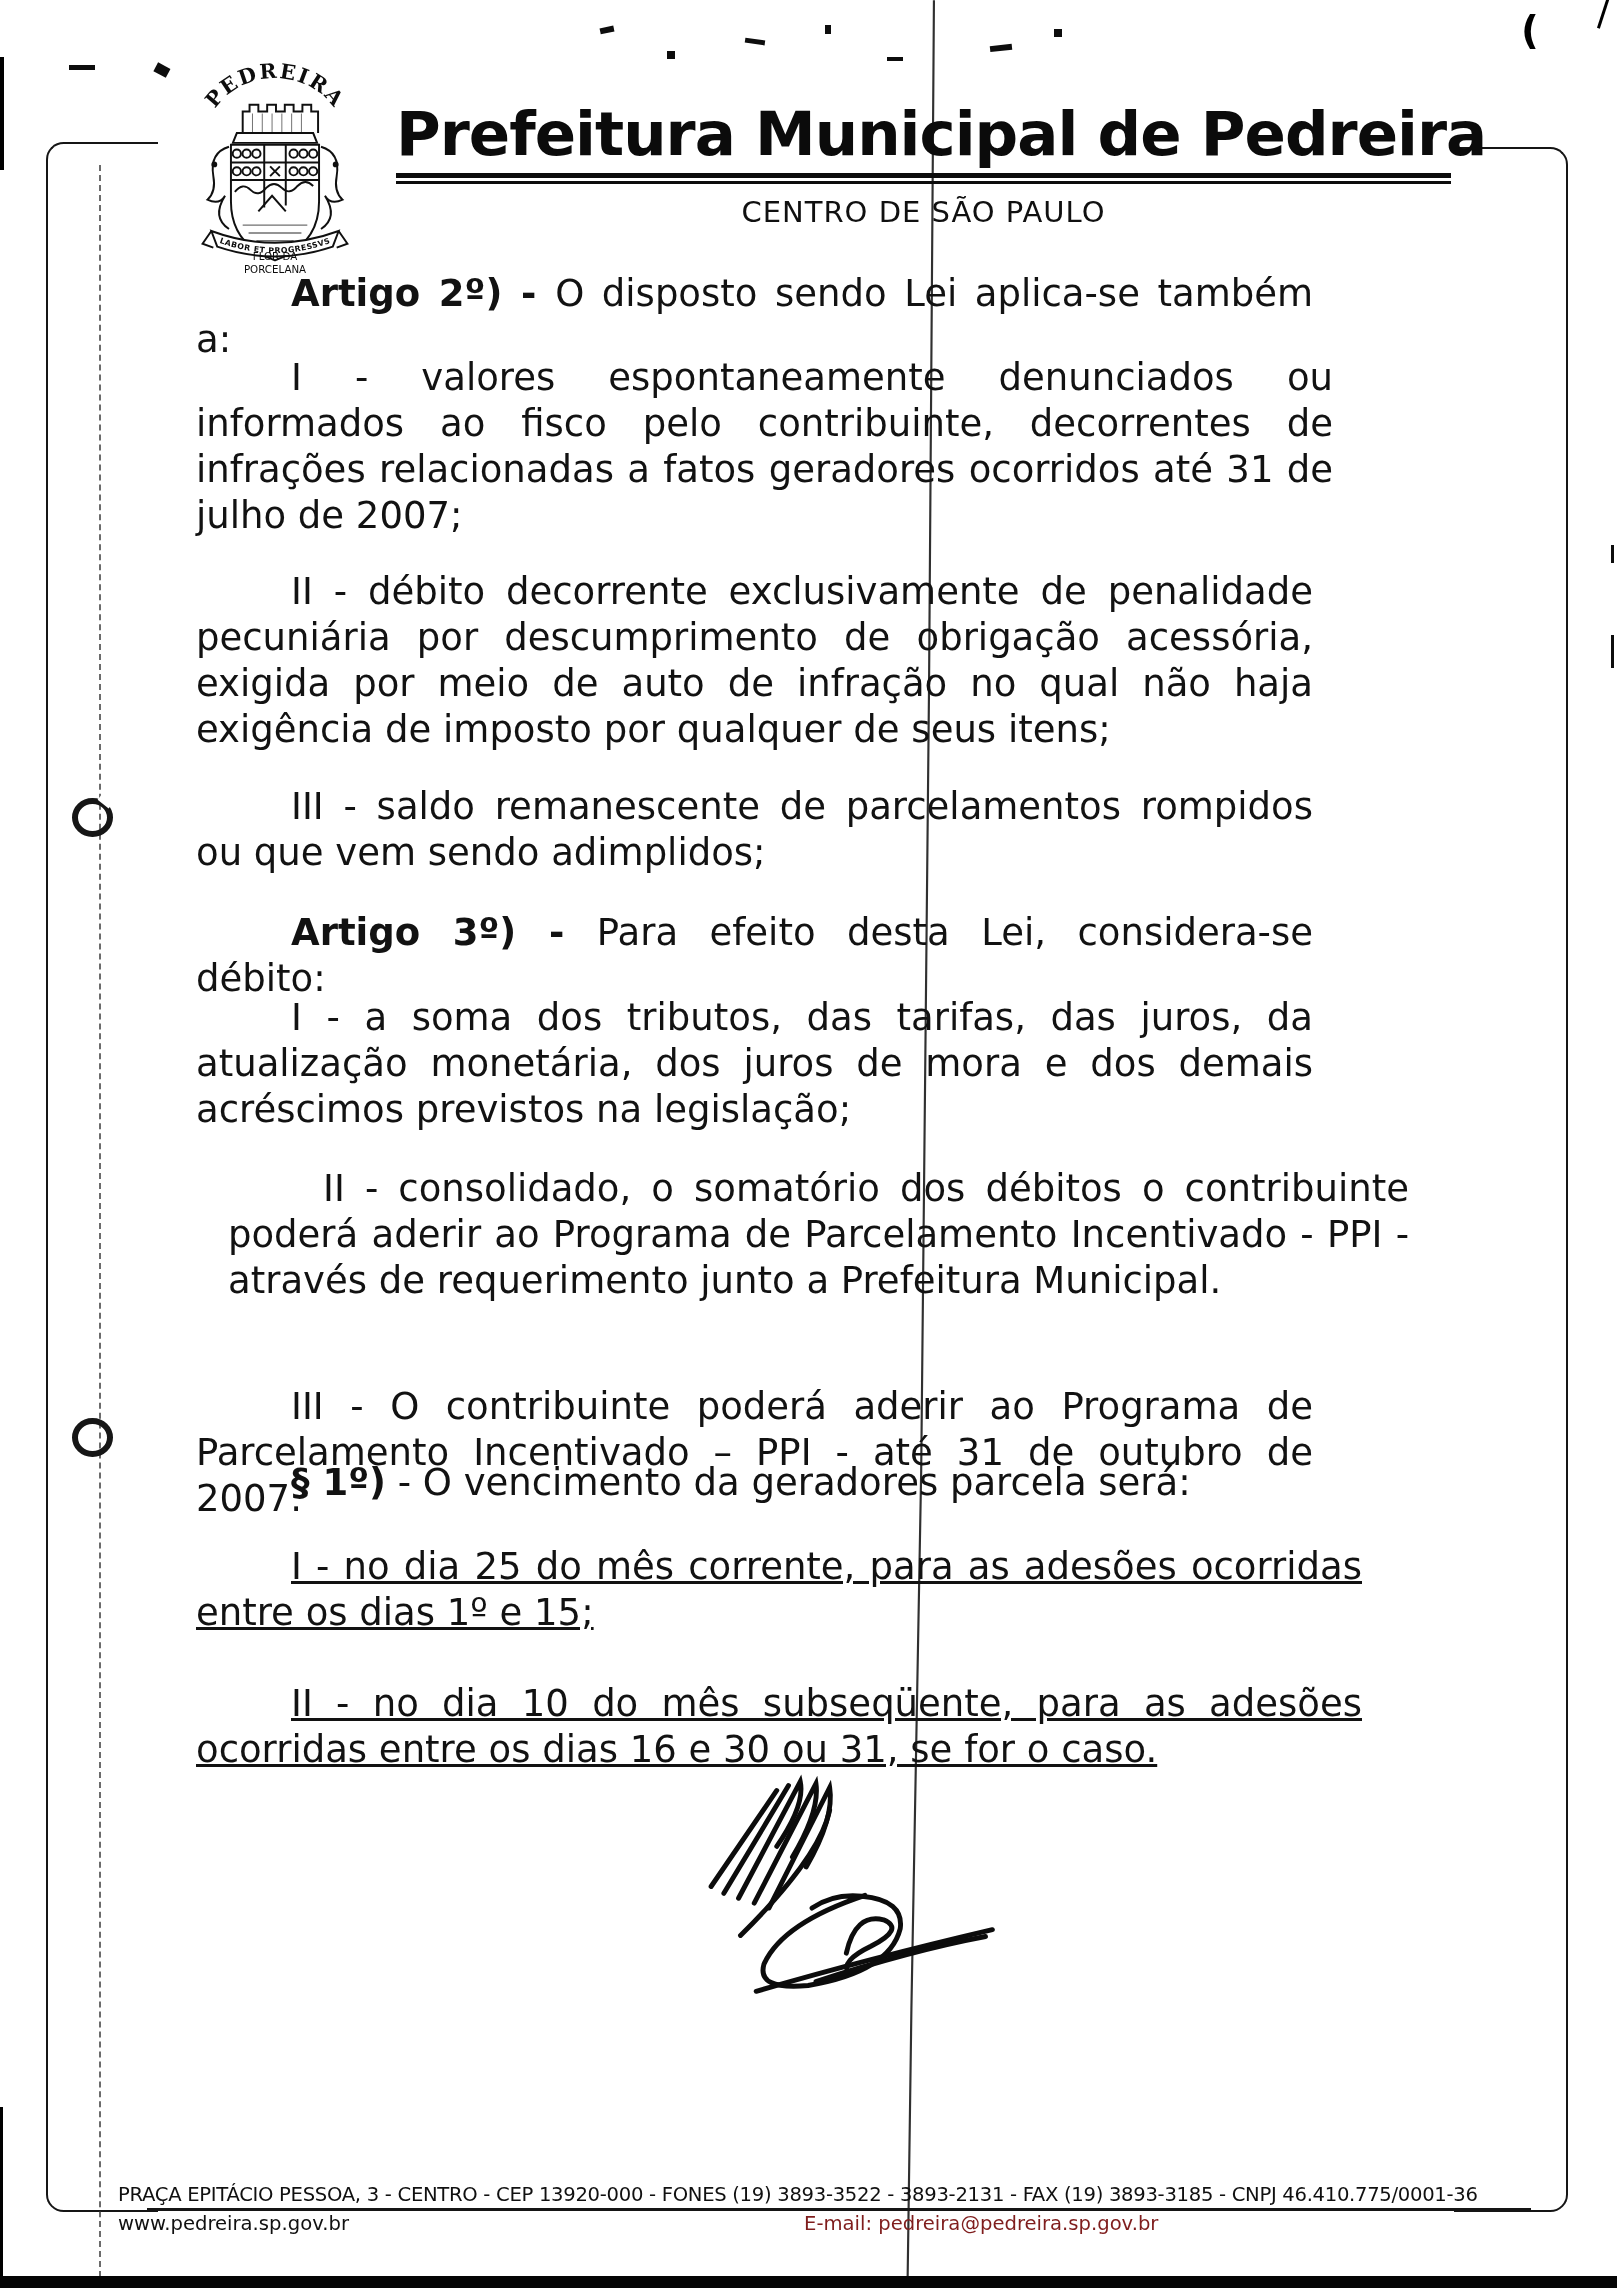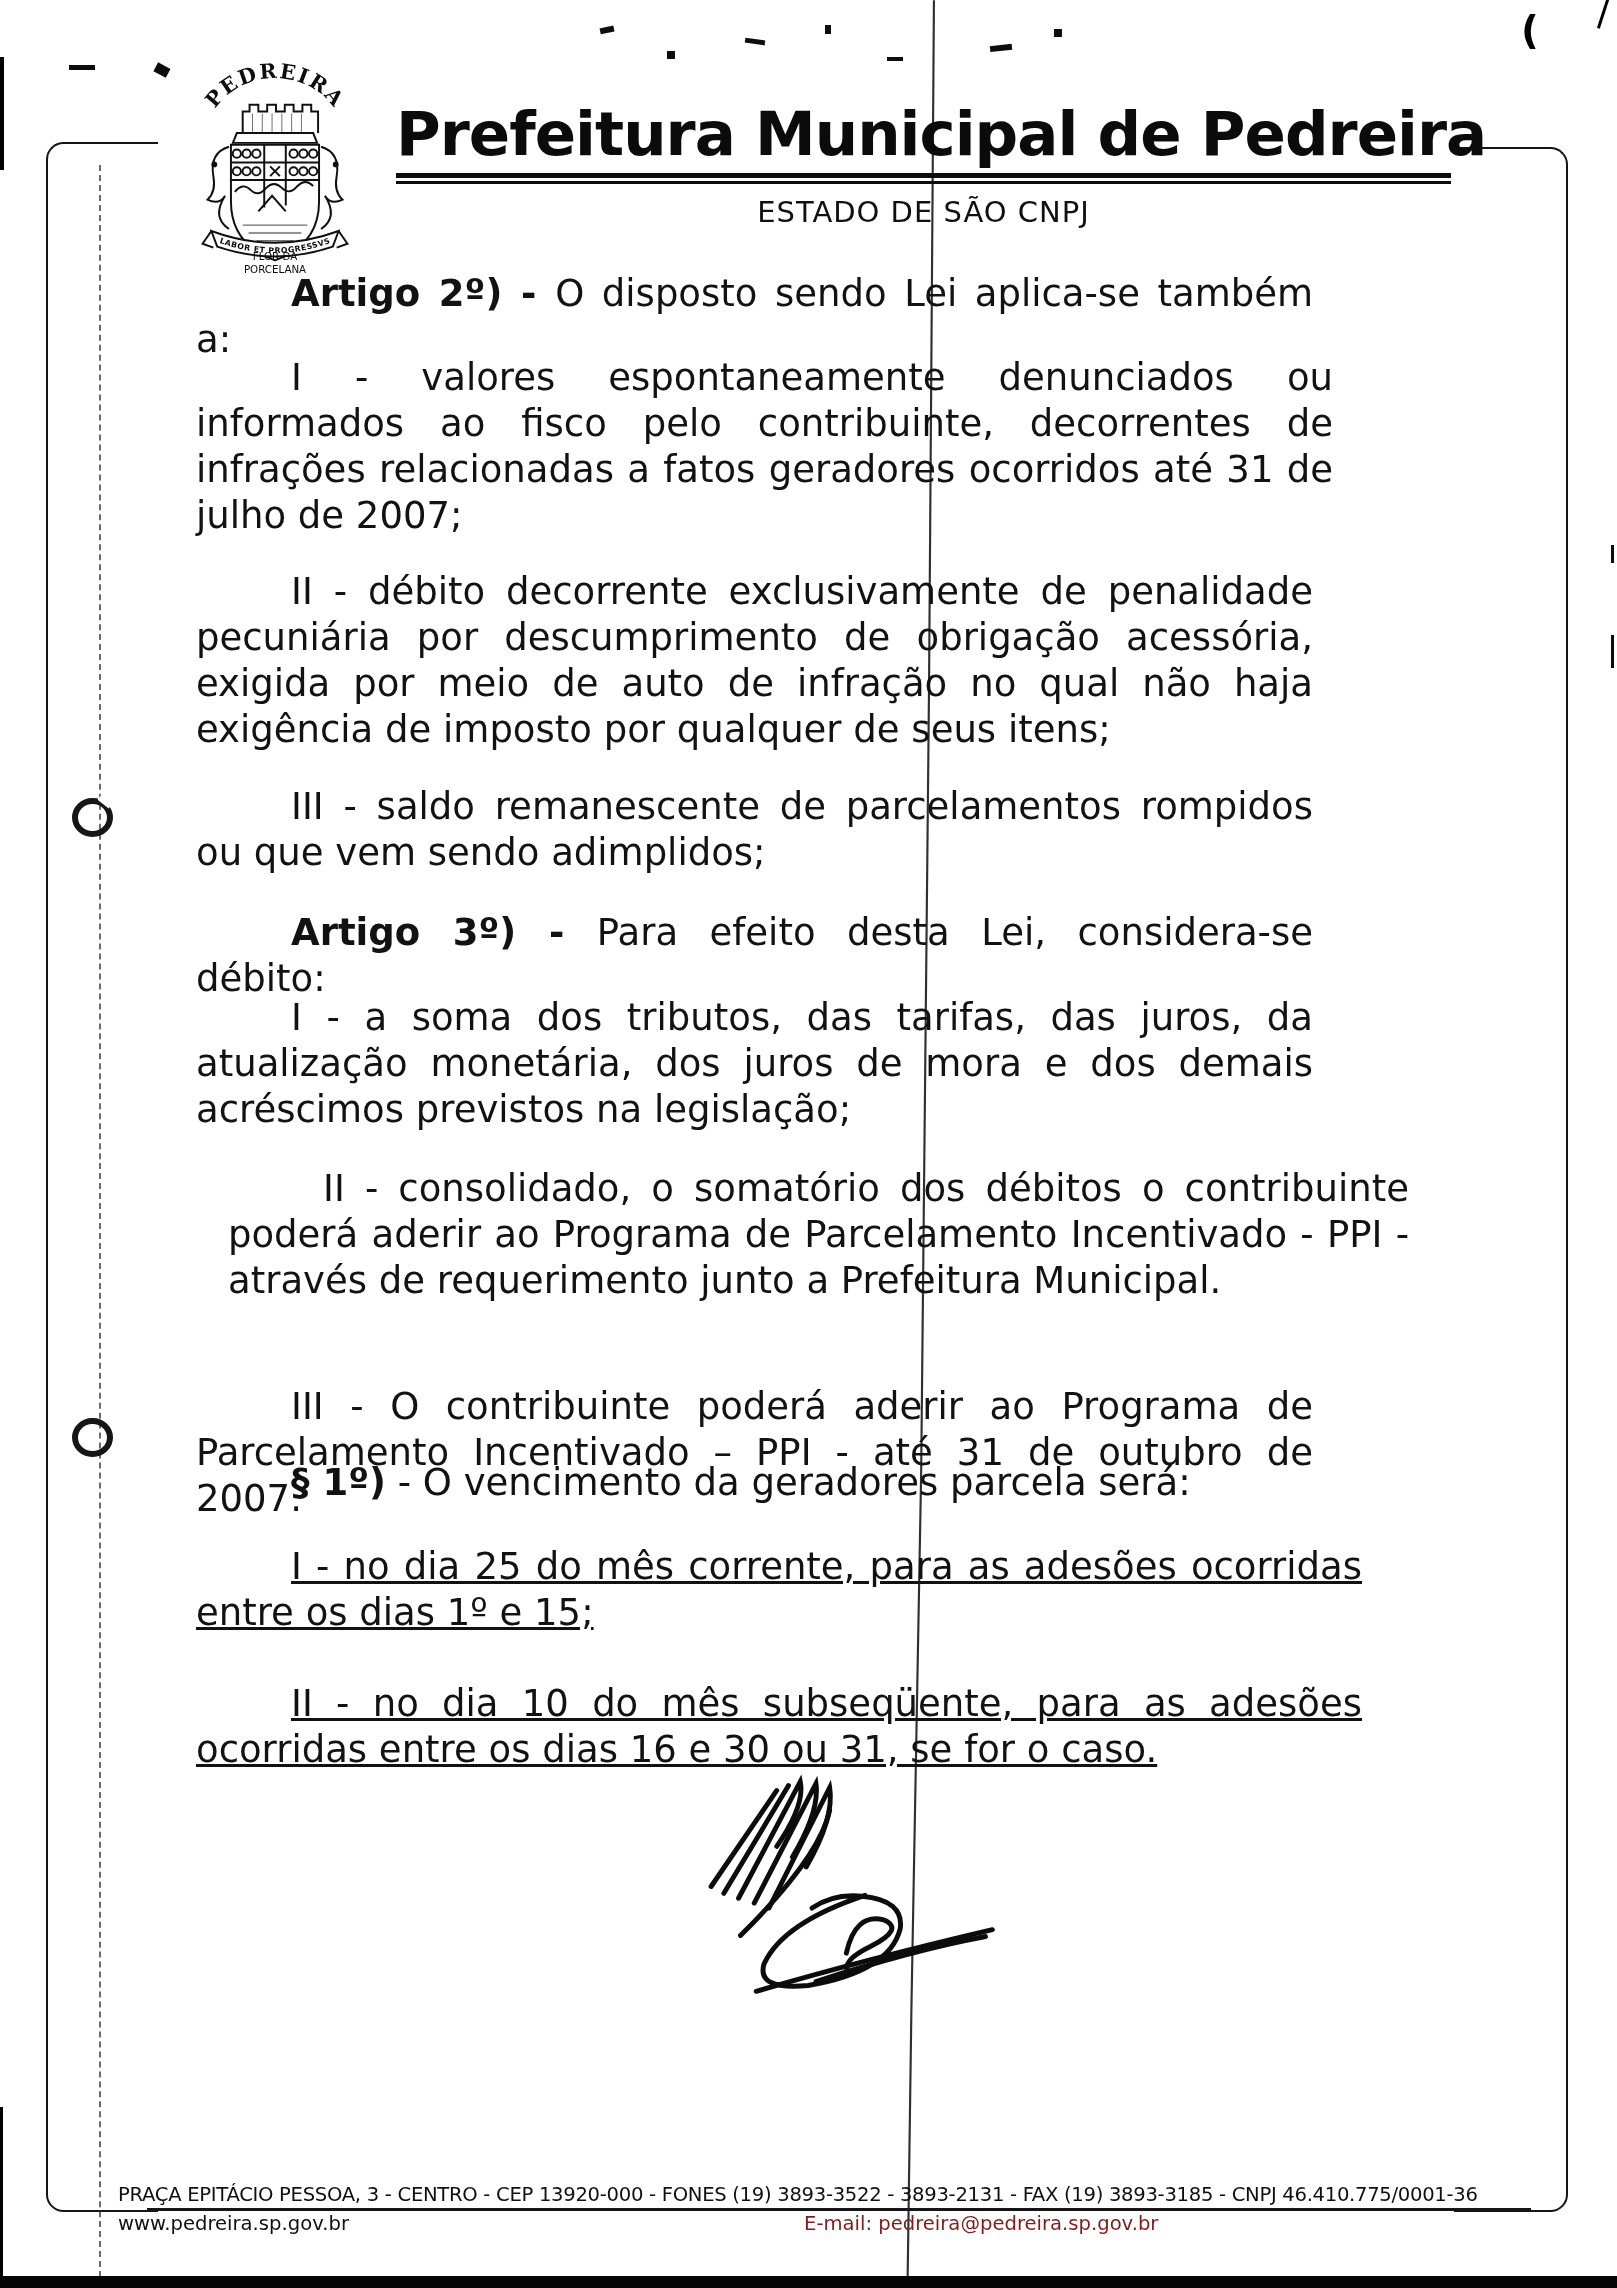--- a/index.html
+++ b/index.html
@@ -136,21 +136,21 @@
       <textPath href="#ribbonTxt" startOffset="50%" text-anchor="middle">LABOR ET PROGRESSVS</textPath>
     </text>
 
     <text x="95" y="222" text-anchor="middle" font-size="10.5" fill="#0d0d0d" stroke="none">FLOR DA</text>
     <text x="95" y="235" text-anchor="middle" font-size="10.5" fill="#0d0d0d" stroke="none">PORCELANA</text>
   </svg>
 
   <div class="title">Prefeitura Municipal de Pedreira</div>
   <div class="rule1"></div>
   <div class="rule2"></div>
-  <div class="subtitle">ESTADO DE SÃO CNPJ</div>
+  <div class="subtitle">CENTRO DE SÃO PAULO</div>
 
   <div class="para" style="top:271px;">
     <span class="lead">Artigo 2º) - </span><span>O disposto sendo Lei aplica-se também a:</span>
   </div>
   <div class="para p-w1" style="top:355px;">
     <span>I - valores espontaneamente denunciados ou informados ao fisco pelo contribuinte, decorrentes de infrações relacionadas a fatos geradores ocorridos até 31 de julho de 2007;</span>
   </div>
   <div class="para" style="top:569px;">
     <span>II - débito decorrente exclusivamente de penalidade pecuniária por descumprimento de obrigação acessória, exigida por meio de auto de infração no qual não haja exigência de imposto por qualquer de seus itens;</span>
   </div>

